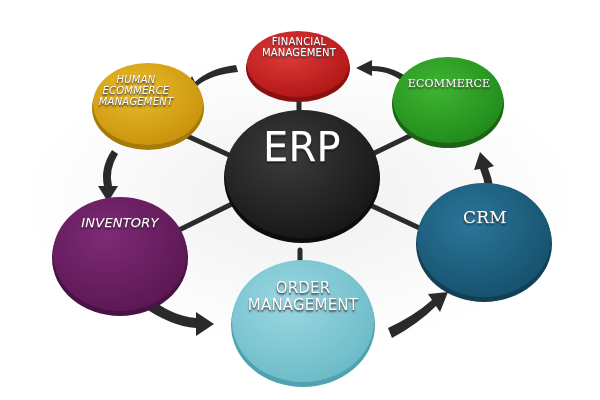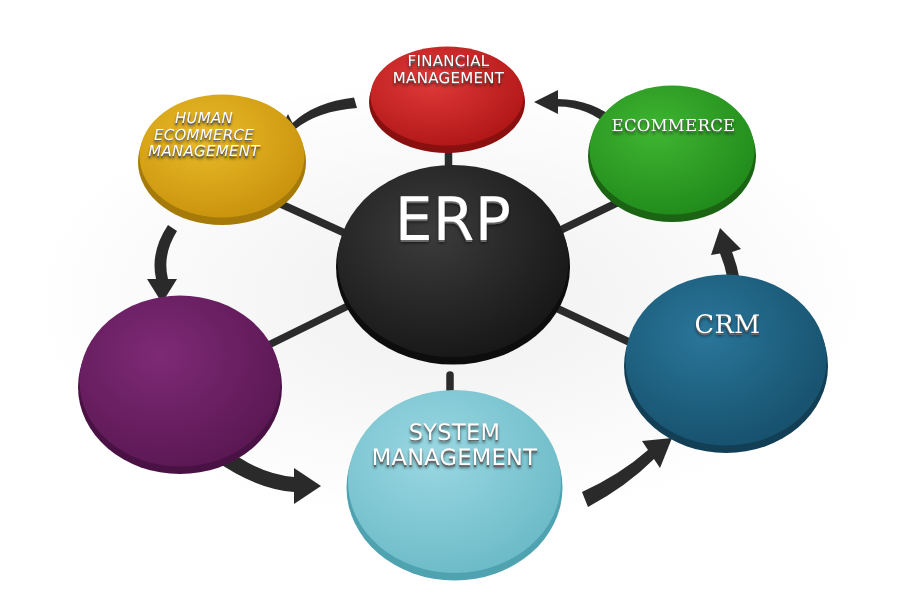--- a/index.html
+++ b/index.html
@@ -122,25 +122,28 @@
   <div class="disc" style="left:430px;top:208px;width:110px;height:40px;font-size:17px;font-family:'DejaVu Serif',serif;">
     <span class="label">CRM</span>
   </div>
 
   <div class="disc" style="left:394px;top:78px;width:110px;height:40px;font-size:11px;font-family:'DejaVu Serif',serif;">
     <span class="label">ECOMMERCE</span>
   </div>
 
   <div class="disc" style="left:232px;top:280px;width:142px;height:60px;font-size:15px;">
     <span class="label">
-      <span>SYSTEM</span><br>
+      <span>ORDER</span><br>
       <span>MANAGEMENT</span>
     </span>
   </div>
 
+  <div class="disc" style="left:60px;top:216px;width:120px;height:36px;font-size:13px;font-style:italic;">
+    <span class="label">INVENTORY</span>
+  </div>
 
   <div class="disc" style="left:94px;top:74px;width:84px;height:60px;font-size:10px;font-style:italic;">
     <span class="label">
       <span>HUMAN</span><br>
       <span>ECOMMERCE</span><br>
       <span>MANAGEMENT</span>
     </span>
   </div>
 
   <div class="disc" style="left:226px;top:126px;width:152px;height:90px;font-size:40px;">

